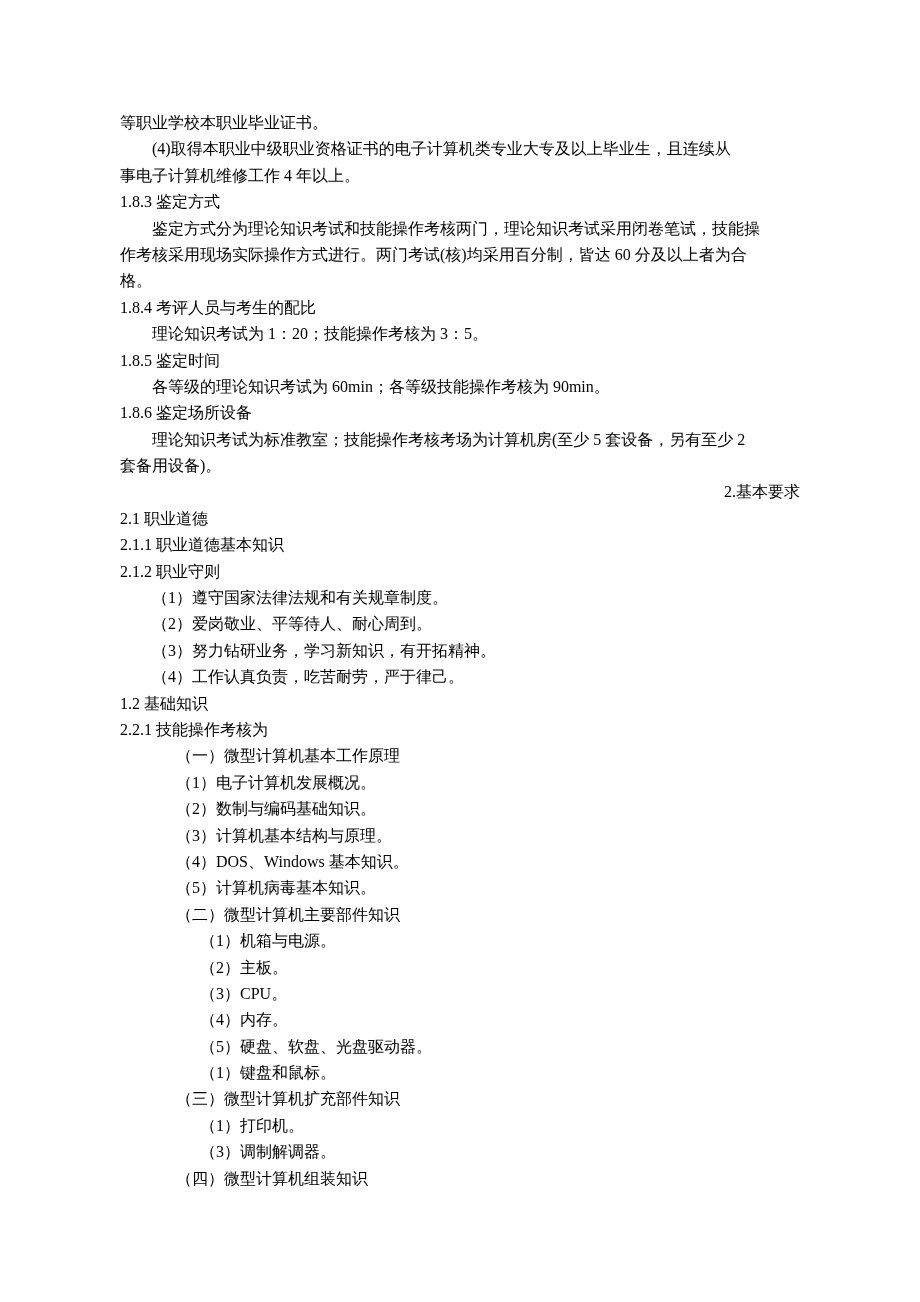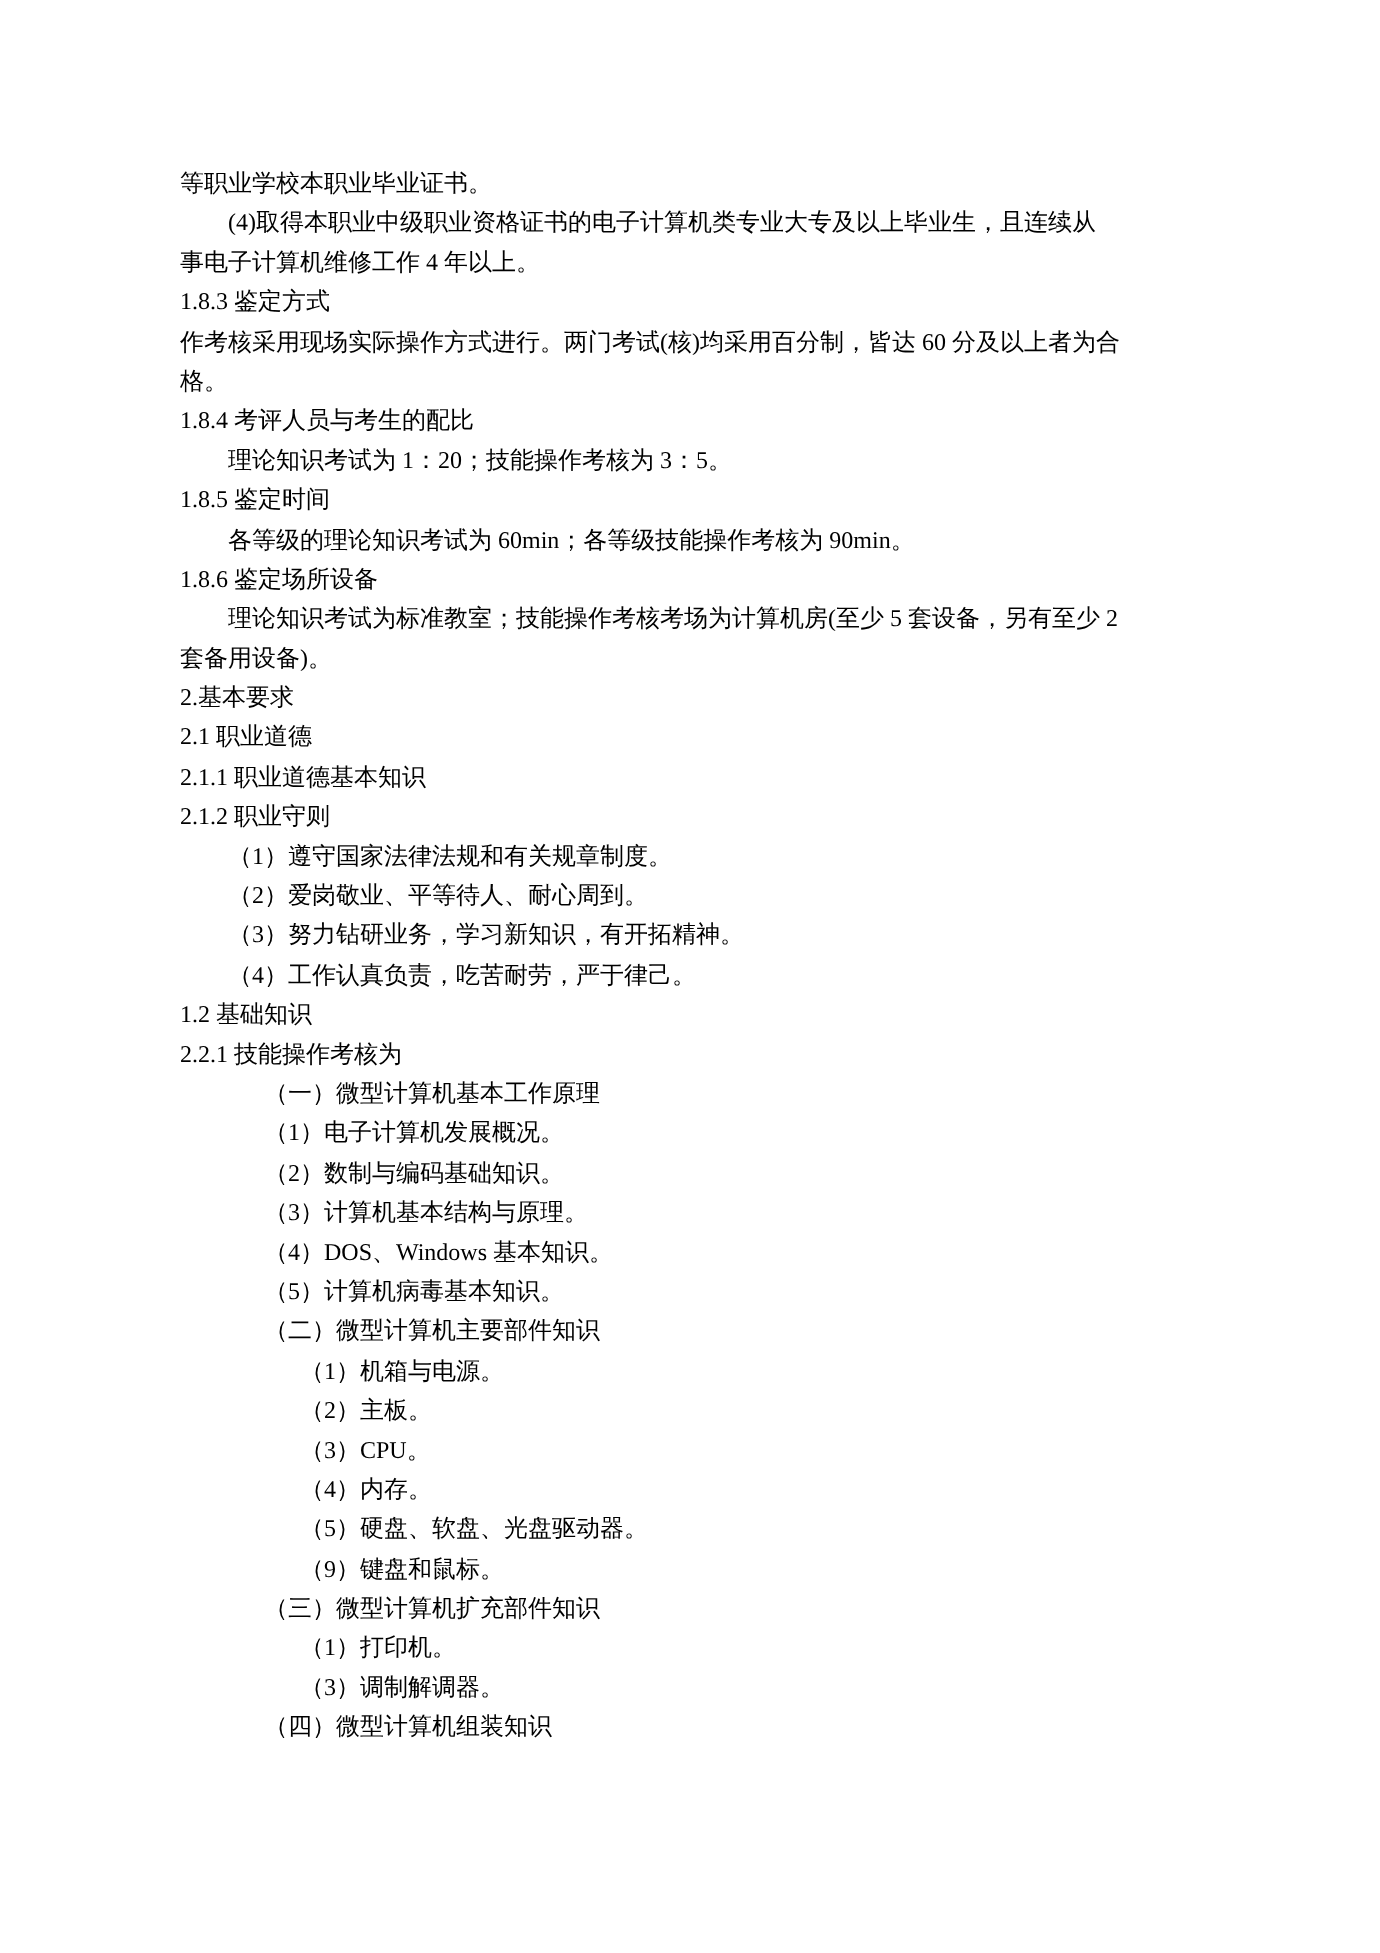--- a/index.html
+++ b/index.html
@@ -15,30 +15,31 @@
     width: 920px;
     min-height: 1302px;
     padding: 110px 120px 60px 120px;
     box-sizing: border-box;
   }
   .p { margin: 0; }
   .indent1 { text-indent: 2em; }
   .indent2 { padding-left: 2em; }
   .indent3 { padding-left: 3.5em; }
   .indent4 { padding-left: 5em; }
-  .center { text-align: left; }
+  .center { text-align: right; }
 </style>
 </head>
 <body>
 
 <div class="page" id="page-root">
     <div class="p">等职业学校本职业毕业证书。</div>
     <div class="p indent2">(4)取得本职业中级职业资格证书的电子计算机类专业大专及以上毕业生，且连续从</div>
     <div class="p">事电子计算机维修工作 4 年以上。</div>
     <div class="p">1.8.3  鉴定方式</div>
+    <div class="p indent1">鉴定方式分为理论知识考试和技能操作考核两门，理论知识考试采用闭卷笔试，技能操</div>
     <div class="p">作考核采用现场实际操作方式进行。两门考试(核)均采用百分制，皆达 60 分及以上者为合</div>
     <div class="p">格。</div>
     <div class="p">1.8.4  考评人员与考生的配比</div>
     <div class="p indent1">理论知识考试为 1：20；技能操作考核为 3：5。</div>
     <div class="p">  1.8.5  鉴定时间</div>
     <div class="p indent2">各等级的理论知识考试为 60min；各等级技能操作考核为 90min。</div>
     <div class="p">  1.8.6  鉴定场所设备</div>
     <div class="p indent2">理论知识考试为标准教室；技能操作考核考场为计算机房(至少 5 套设备，另有至少 2</div>
     <div class="p">  套备用设备)。</div>
     <div class="p center">2.基本要求</div>
@@ -56,18 +57,18 @@
     <div class="p indent3">（2）数制与编码基础知识。</div>
     <div class="p indent3">（3）计算机基本结构与原理。</div>
     <div class="p indent3">（4）DOS、Windows 基本知识。</div>
     <div class="p indent3">（5）计算机病毒基本知识。</div>
     <div class="p indent3">（二）微型计算机主要部件知识</div>
     <div class="p indent4">（1）机箱与电源。</div>
     <div class="p indent4">（2）主板。</div>
     <div class="p indent4">（3）CPU。</div>
     <div class="p indent4">（4）内存。</div>
     <div class="p indent4">（5）硬盘、软盘、光盘驱动器。</div>
-    <div class="p indent4">（9）键盘和鼠标。</div>
+    <div class="p indent4">（1）键盘和鼠标。</div>
     <div class="p indent3">（三）微型计算机扩充部件知识</div>
     <div class="p indent4">（1）打印机。</div>
     <div class="p indent4">（3）调制解调器。</div>
     <div class="p indent3">（四）微型计算机组装知识</div>
   </div>
 
 </body></html>

